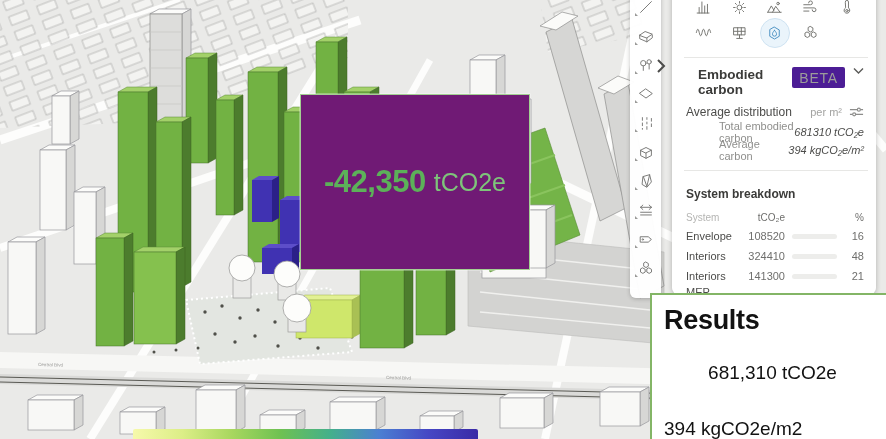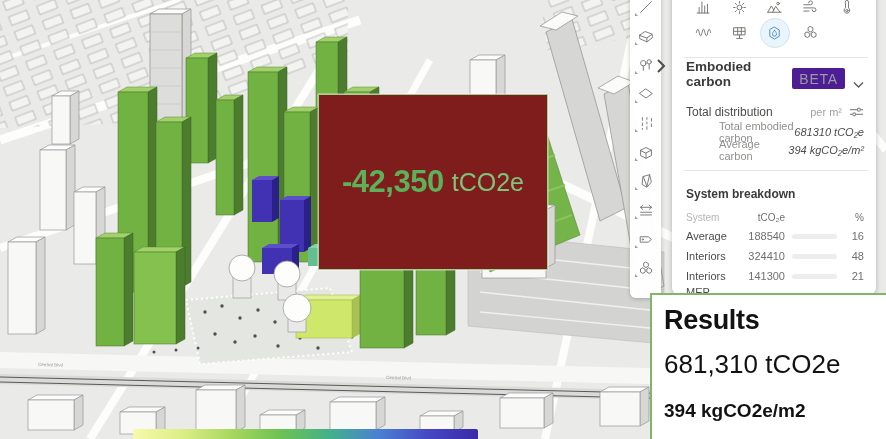--- a/index.html
+++ b/index.html
@@ -11,38 +11,38 @@
   .bld{fill:#f8f8f6;stroke:#97979b;stroke-width:.7;}
   .side{fill:#d7d7d5;stroke:#97979b;stroke-width:.7;}
   .roof{fill:#fcfcfa;stroke:#97979b;stroke-width:.7;}
   .gf{fill:#72b243;stroke:#44702a;stroke-width:.5;}
   .gs{fill:#4c7c2d;stroke:#3c6323;stroke-width:.5;}
   .gt{fill:#a3d169;stroke:#5a8a36;stroke-width:.5;}
   .rlabel{font-size:4.6px;fill:#9b9b99;font-family:"Liberation Sans",sans-serif;}
   
   .legend{position:absolute;left:133px;top:429px;width:345px;height:12px;z-index:2;border-radius:2px 2px 0 0;}
   
-  .callout{position:absolute;left:318px;top:94px;width:228px;height:174px;background:#7f1d1d;border:1.5px solid #a3cf92;z-index:3;display:flex;align-items:center;justify-content:center;box-shadow:0 0 0 .5px rgba(255,255,255,.6);}
+  .callout{position:absolute;left:300px;top:94px;width:228px;height:174px;background:#701a75;border:1.5px solid #a3cf92;z-index:3;display:flex;align-items:center;justify-content:center;box-shadow:0 0 0 .5px rgba(255,255,255,.6);}
   .callout .num{font-size:31px;font-weight:bold;color:#5cb159;letter-spacing:-.5px;}
   .callout .unit{font-size:25px;color:#7ec47a;margin-left:8px;}
   
   .vtoolbar{position:absolute;left:630px;top:-6px;width:31px;height:304px;background:rgba(255,255,255,.97);border-radius:0 0 6px 6px;box-shadow:0 1px 4px rgba(0,0,0,.22);z-index:4;display:flex;flex-direction:column;align-items:center;padding-top:4px;box-sizing:border-box;gap:11px;}
   .vt{position:relative;width:18px;height:18px;color:#7b7b79;cursor:pointer;}
   .vt svg{width:18px;height:18px;stroke:currentColor;fill:none;stroke-width:1.1;stroke-linecap:round;stroke-linejoin:round;}
   .vt::after{content:"";position:absolute;left:-2px;bottom:0;border-style:solid;border-width:3px 0 0 3px;border-color:transparent transparent transparent #9a9a98;}
   .expand-chev{position:absolute;left:656px;top:58px;z-index:5;color:#4c4c4a;}
   .expand-chev svg{width:10px;height:16px;stroke:currentColor;fill:none;stroke-width:2;}
   
   .panel{position:absolute;left:672px;top:-14px;width:204px;height:308px;background:#fff;border-radius:6px;box-shadow:0 1px 5px rgba(0,0,0,.25);z-index:4;box-sizing:border-box;padding:12px 12px 0 14px;font-size:11px;color:#4c4c4a;}
   .modules{display:grid;grid-template-columns:repeat(5,1fr);row-gap:7px;justify-items:center;}
   .mod{width:30px;height:18px;display:flex;align-items:center;justify-content:center;color:#73736f;cursor:pointer;}
   .mod svg{width:19px;height:19px;stroke:currentColor;fill:none;stroke-width:1.2;stroke-linecap:round;stroke-linejoin:round;}
   .mod.sel{width:28px;height:28px;border-radius:50%;background:#eaf4fb;border:1px solid #cfe3f2;color:#4a90c2;margin:-5px 0;}
   .divider{height:1px;background:#e7e7e5;margin:14px -4px 0 -2px;}
-  .phead{display:flex;align-items:flex-end;margin-top:9px;height:22px;}
+  .phead{display:flex;align-items:flex-start;margin-top:9px;height:22px;margin-left:12px;}
   .ptitle{font-size:13.5px;font-weight:bold;color:#3b3b39;flex:1;}
   .badge{font-size:14px;letter-spacing:.8px;color:#9c9c9a;background:#4c1d95;padding:2.5px 7px;border-radius:2px;}
   .chev{margin-left:8px;color:#5a5a58;cursor:pointer;display:flex;}
   .chev svg{width:11px;height:8px;stroke:currentColor;fill:none;stroke-width:1.4;}
   .dist{display:flex;align-items:center;margin-top:15px;height:16px;}
   .dist .lbl{font-size:12px;color:#4c4c4a;flex:1;}
   .dist .unit{font-size:11px;color:#a3a3a1;margin-right:7px;}
   .tune{color:#8d8d8b;cursor:pointer;display:flex;}
   .tune svg{width:15px;height:12px;stroke:currentColor;fill:none;stroke-width:1.2;}
   .inforow{display:flex;margin-top:6px;height:12px;align-items:center;}
@@ -54,22 +54,22 @@
   .brow.head{min-height:14px;color:#b5b5b3;font-size:10px;margin-bottom:2px;}
   .brow .sys{line-height:1.15;}
   .brow .v{text-align:right;color:#6f6f6d;}
   .brow .pc{text-align:right;color:#6f6f6d;}
   .track{height:5px;background:#ededeb;border-radius:3px;overflow:hidden;}
   .fill{height:100%;border-radius:3px;position:relative;}
   .fill::after{content:"";position:absolute;right:0;top:0;width:2px;height:100%;background:rgba(0,0,0,.38);}
   
   .results{position:absolute;left:650px;top:293px;width:245px;height:160px;background:#fff;border:2.5px solid #83b566;z-index:6;box-sizing:border-box;padding:10px 12px;color:#121212;}
   .results .rtitle{font-size:27px;font-weight:bold;letter-spacing:-.3px;}
-  .results .rline1{font-size:26px;margin-top:13px;}
-  .results .rline2{font-size:19px;margin-top:20px;font-weight:bold;}
+  .results .rline1{font-size:19px;margin-top:26px;text-align:center;}
+  .results .rline2{font-size:19px;margin-top:34px;}
 </style>
 </head>
 <body>
 
 <div class="stage">
 
   <svg class="scene" viewBox="0 0 886 439">
     <defs>
       <pattern id="houses" width="30" height="16" patternUnits="userSpaceOnUse" patternTransform="rotate(-21)">
         <rect x="2" y="3" width="19" height="9" fill="#f3f3f1" stroke="#a9a9a7" stroke-width="0.7"></rect>
@@ -481,21 +481,21 @@
       <span class="ptitle">Embodied carbon</span>
       <span class="badge">BETA</span>
       <span class="chev">
           <svg viewBox="0 0 11 8">
             <path d="M1 1.5l4.5 4.5L10 1.5"></path>
           </svg>
         </span>
     </div>
 
     <div class="dist">
-      <span class="lbl">Total distribution</span>
+      <span class="lbl">Average distribution</span>
       <span class="unit">per m²</span>
       <span class="tune">
           <svg viewBox="0 0 16 12">
             <path d="M1 3.5h14 M1 8.5h14"></path>
             <circle cx="10.5" cy="3.5" r="1.6" fill="#fff"></circle>
             <circle cx="5.5" cy="8.5" r="1.6" fill="#fff"></circle>
           </svg>
         </span>
     </div>
 
@@ -513,22 +513,22 @@
     <div class="bdtitle">System breakdown</div>
 
     <div class="btable">
       <div class="brow head">
         <span>System</span>
         <span class="v">tCO₂e</span>
         <span></span>
         <span class="pc">%</span>
       </div>
       <div class="brow">
-        <span class="sys">Average</span>
-        <span class="v">188540</span>
+        <span class="sys">Envelope</span>
+        <span class="v">108520</span>
         <span class="track"><span class="fill" style="width: 16%; background: rgb(181, 72, 76);"></span></span>
         <span class="pc">16</span>
       </div>
       <div class="brow">
         <span class="sys">Interiors</span>
         <span class="v">324410</span>
         <span class="track"><span class="fill" style="width: 48%; background: rgb(215, 216, 68);"></span></span>
         <span class="pc">48</span>
       </div>
       <div class="brow">

